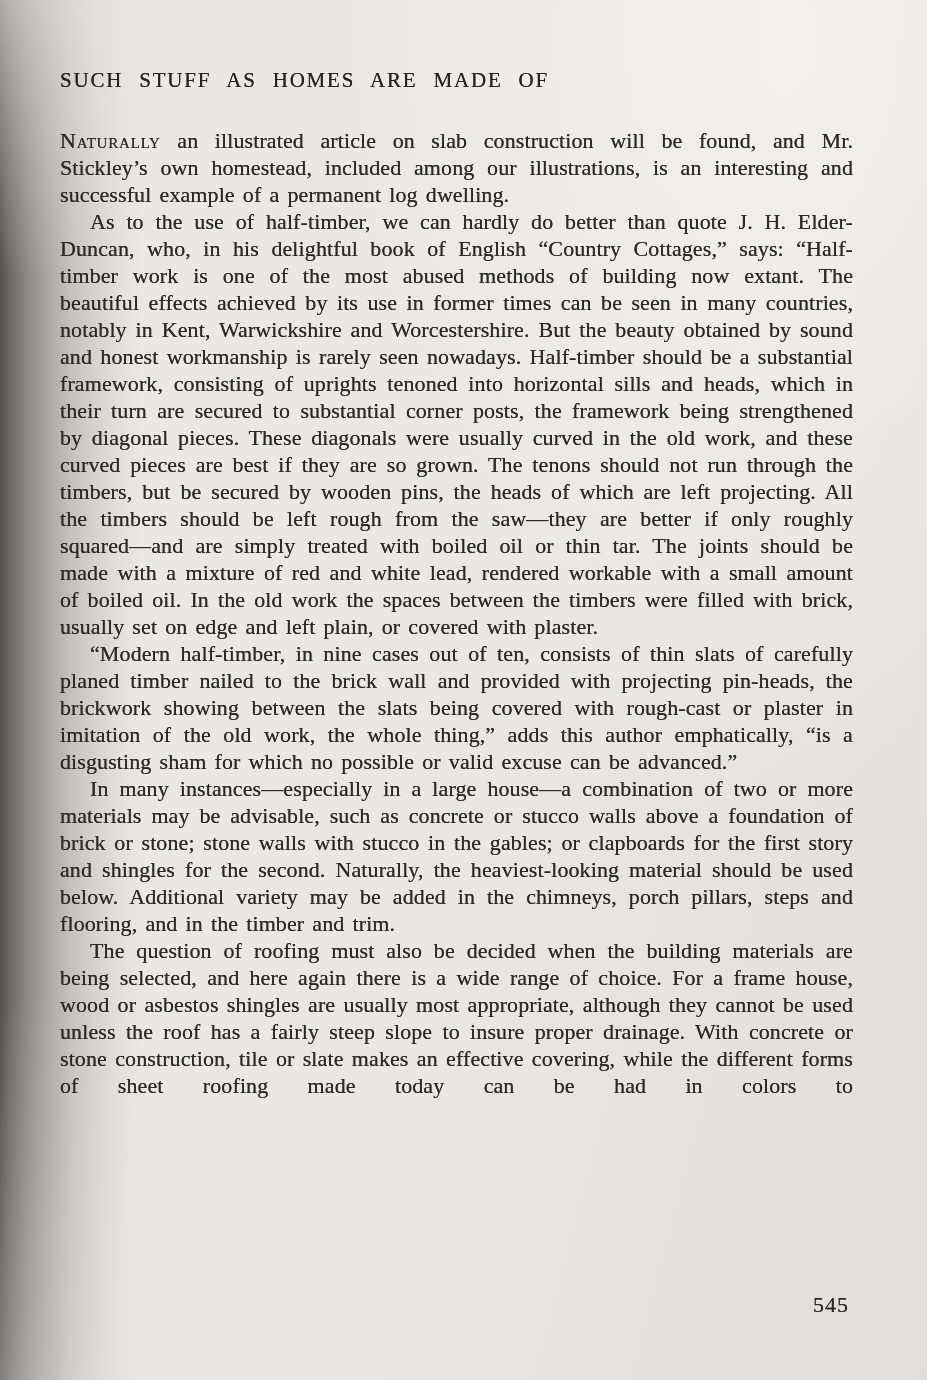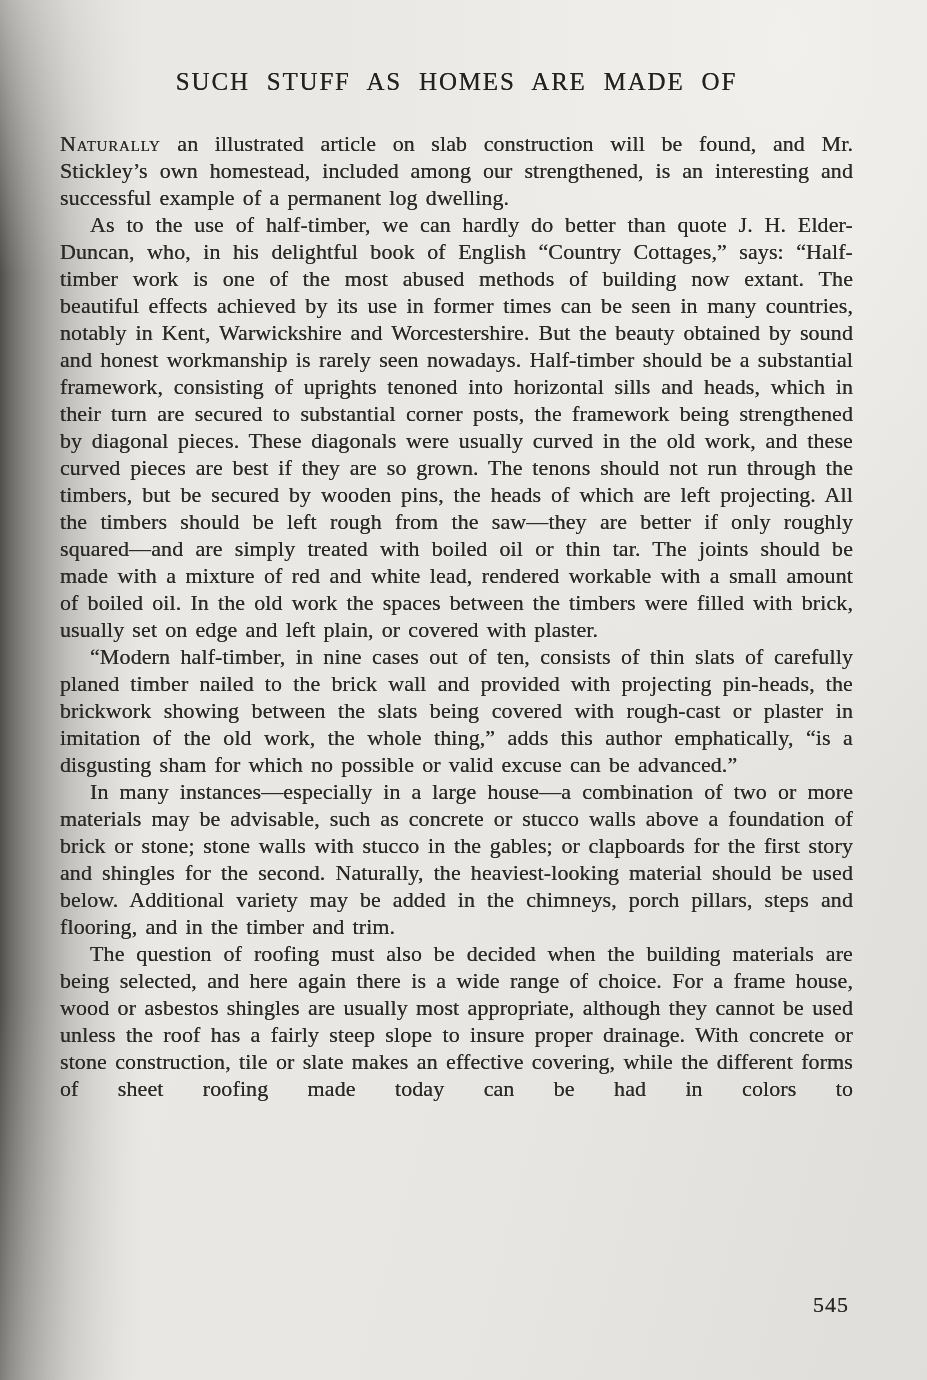--- a/index.html
+++ b/index.html
@@ -32,22 +32,22 @@
       linear-gradient(to right,
         #504f4c 0%, #6b6a67 7%, #8b8986 18%, #a8a6a3 32%,
         #c3c1be 48%, #d6d4d1 66%, #e2e1dd 84%, rgba(232,231,227,0) 100%);
   }
   .content {
     position: relative;
     padding: 68px 74px 0 60px;
   }
   .page-title {
     margin: 0 0 34px 0;
-    text-align: center;
-    font-size: 25px;
+    text-align: left;
+    font-size: 21px;
     font-weight: normal;
     letter-spacing: 1.8px;
     word-spacing: 9px;
     color: #232220;
     text-shadow: 0 0 0.6px rgba(35,34,32,0.85);
     white-space: nowrap;
   }
   .para {
     margin: 0;
     text-align: justify;
@@ -75,21 +75,21 @@
 </style>
 </head>
 <body>
 
 <div class="page">
   <div class="spine-shadow"></div>
 
   <div class="content">
     <h1 class="page-title">SUCH STUFF AS HOMES ARE MADE OF</h1>
 
-    <p class="para"><span class="lead-smallcaps">Naturally</span><span> an illustrated article on slab construction will be found, and Mr. Stickley’s own homestead, included among our strengthened, is an interesting and successful example of a permanent log dwelling.</span></p>
+    <p class="para"><span class="lead-smallcaps">Naturally</span><span> an illustrated article on slab construction will be found, and Mr. Stickley’s own homestead, included among our illustrations, is an interesting and successful example of a permanent log dwelling.</span></p>
 
     <p class="para indent">As to the use of half-timber, we can hardly do better than quote J. H. Elder-Duncan, who, in his delightful book of English “Country Cottages,” says: “Half-timber work is one of the most abused methods of building now extant. The beautiful effects achieved by its use in former times can be seen in many countries, notably in Kent, Warwickshire and Worcestershire. But the beauty obtained by sound and honest workmanship is rarely seen nowadays. Half-timber should be a substantial framework, consisting of uprights tenoned into horizontal sills and heads, which in their turn are secured to substantial corner posts, the framework being strengthened by diagonal pieces. These diagonals were usually curved in the old work, and these curved pieces are best if they are so grown. The tenons should not run through the timbers, but be secured by wooden pins, the heads of which are left projecting. All the timbers should be left rough from the saw—they are better if only roughly squared—and are simply treated with boiled oil or thin tar. The joints should be made with a mixture of red and white lead, rendered workable with a small amount of boiled oil. In the old work the spaces between the timbers were filled with brick, usually set on edge and left plain, or covered with plaster.</p>
 
     <p class="para indent">“Modern half-timber, in nine cases out of ten, consists of thin slats of carefully planed timber nailed to the brick wall and provided with projecting pin-heads, the brickwork showing between the slats being covered with rough-cast or plaster in imitation of the old work, the whole thing,” adds this author emphatically, “is a disgusting sham for which no possible or valid excuse can be advanced.”</p>
 
     <p class="para indent">In many instances—especially in a large house—a combination of two or more materials may be advisable, such as concrete or stucco walls above a foundation of brick or stone; stone walls with stucco in the gables; or clapboards for the first story and shingles for the second. Naturally, the heaviest-looking material should be used below. Additional variety may be added in the chimneys, porch pillars, steps and flooring, and in the timber and trim.</p>
 
     <p class="para indent fill-last">The question of roofing must also be decided when the building materials are being selected, and here again there is a wide range of choice. For a frame house, wood or asbestos shingles are usually most appropriate, although they cannot be used unless the roof has a fairly steep slope to insure proper drainage. With concrete or stone construction, tile or slate makes an effective covering, while the different forms of sheet roofing made today can be had in colors to</p>
   </div>
 

